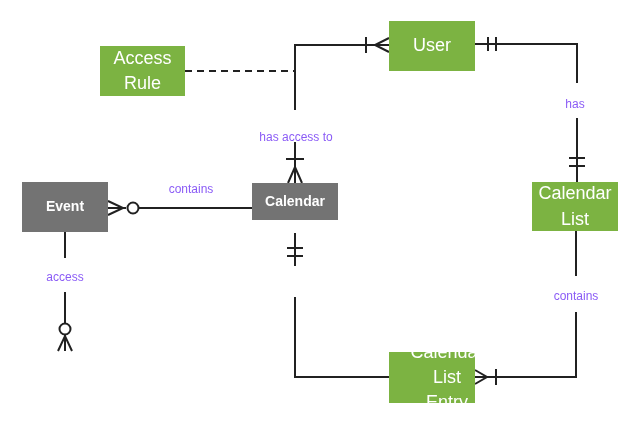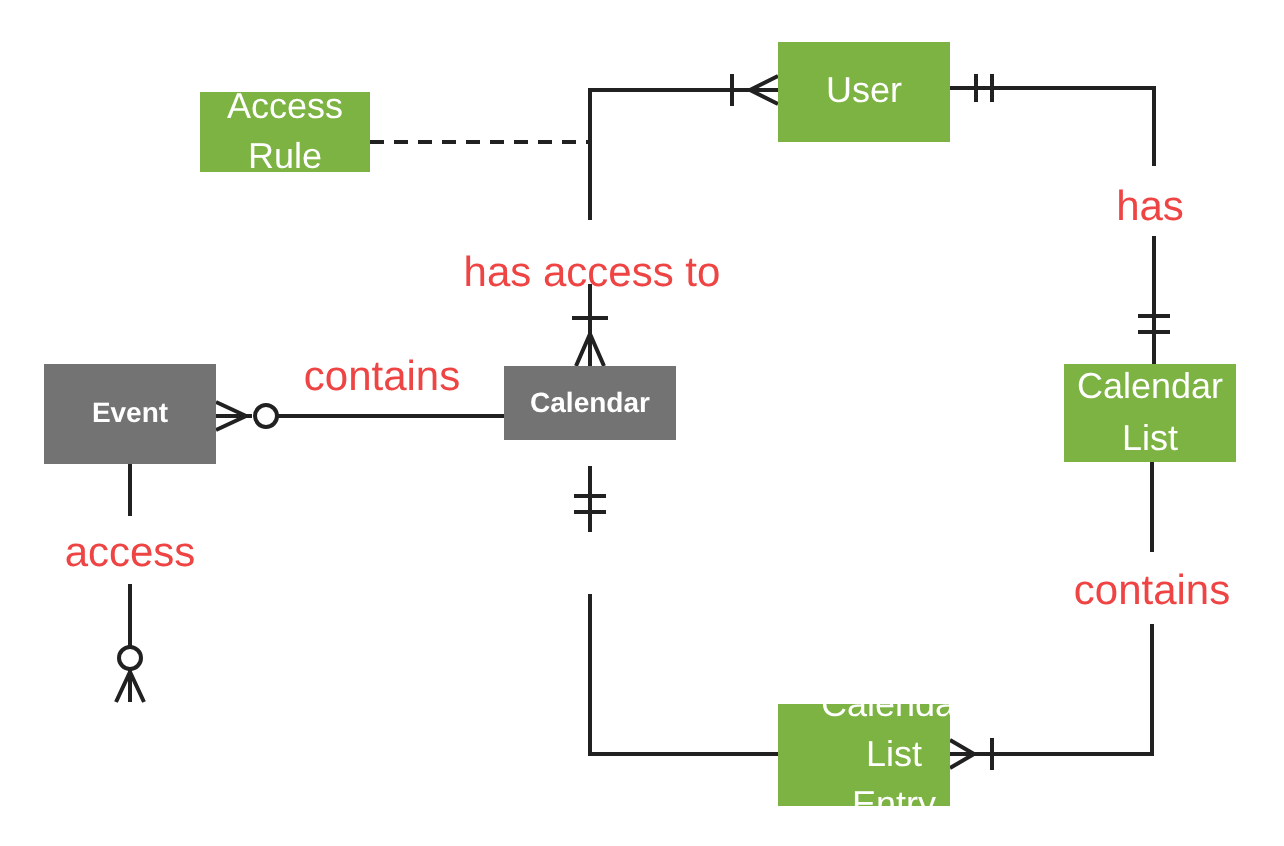--- a/index.html
+++ b/index.html
@@ -16,21 +16,21 @@
     display:flex;align-items:center;justify-content:center;
     color:#ffffff;text-align:center;
     font-size:18px;line-height:1.4;
     padding:2px;box-sizing:border-box;
   }
   .entity.green{background:#7CB342;}
   .entity.orange{background:#737373;font-weight:700;font-size:14px;}
   .rel-label{
     position:absolute;
     transform:translate(-50%,-50%);
-    font-size:21px;color:#ef4444;
+    font-size:12px;color:#8b5cf6;
     white-space:nowrap;
   }
 </style>
 </head>
 <body>
 
 <div class="canvas">
 
   <svg class="wires" width="642" height="423" viewBox="0 0 642 423" stroke="#212121" stroke-width="2" fill="none">
 
@@ -80,21 +80,21 @@
 
     <g>
       <path d="M576,231 L576,276"></path>
       <path d="M576,312 L576,377 L487,377"></path>
       <path d="M475,377 L487,377"></path>
       <path d="M475,370 L487,377 L475,384"></path>
       <path d="M496,369 L496,385"></path>
     </g>
   </svg>
 
-  <div class="entity green" style="left:100px;top:46px;width:85px;height:40px;">
+  <div class="entity green" style="left:100px;top:46px;width:85px;height:50px;">
     <span>Access Rule</span>
   </div>
 
   <div class="entity green" style="left:389px;top:21px;width:86px;height:50px;">
     <span>User</span>
   </div>
 
   <div class="entity orange" style="left:22px;top:182px;width:86px;height:50px;">
     <span>Event</span>
   </div>

